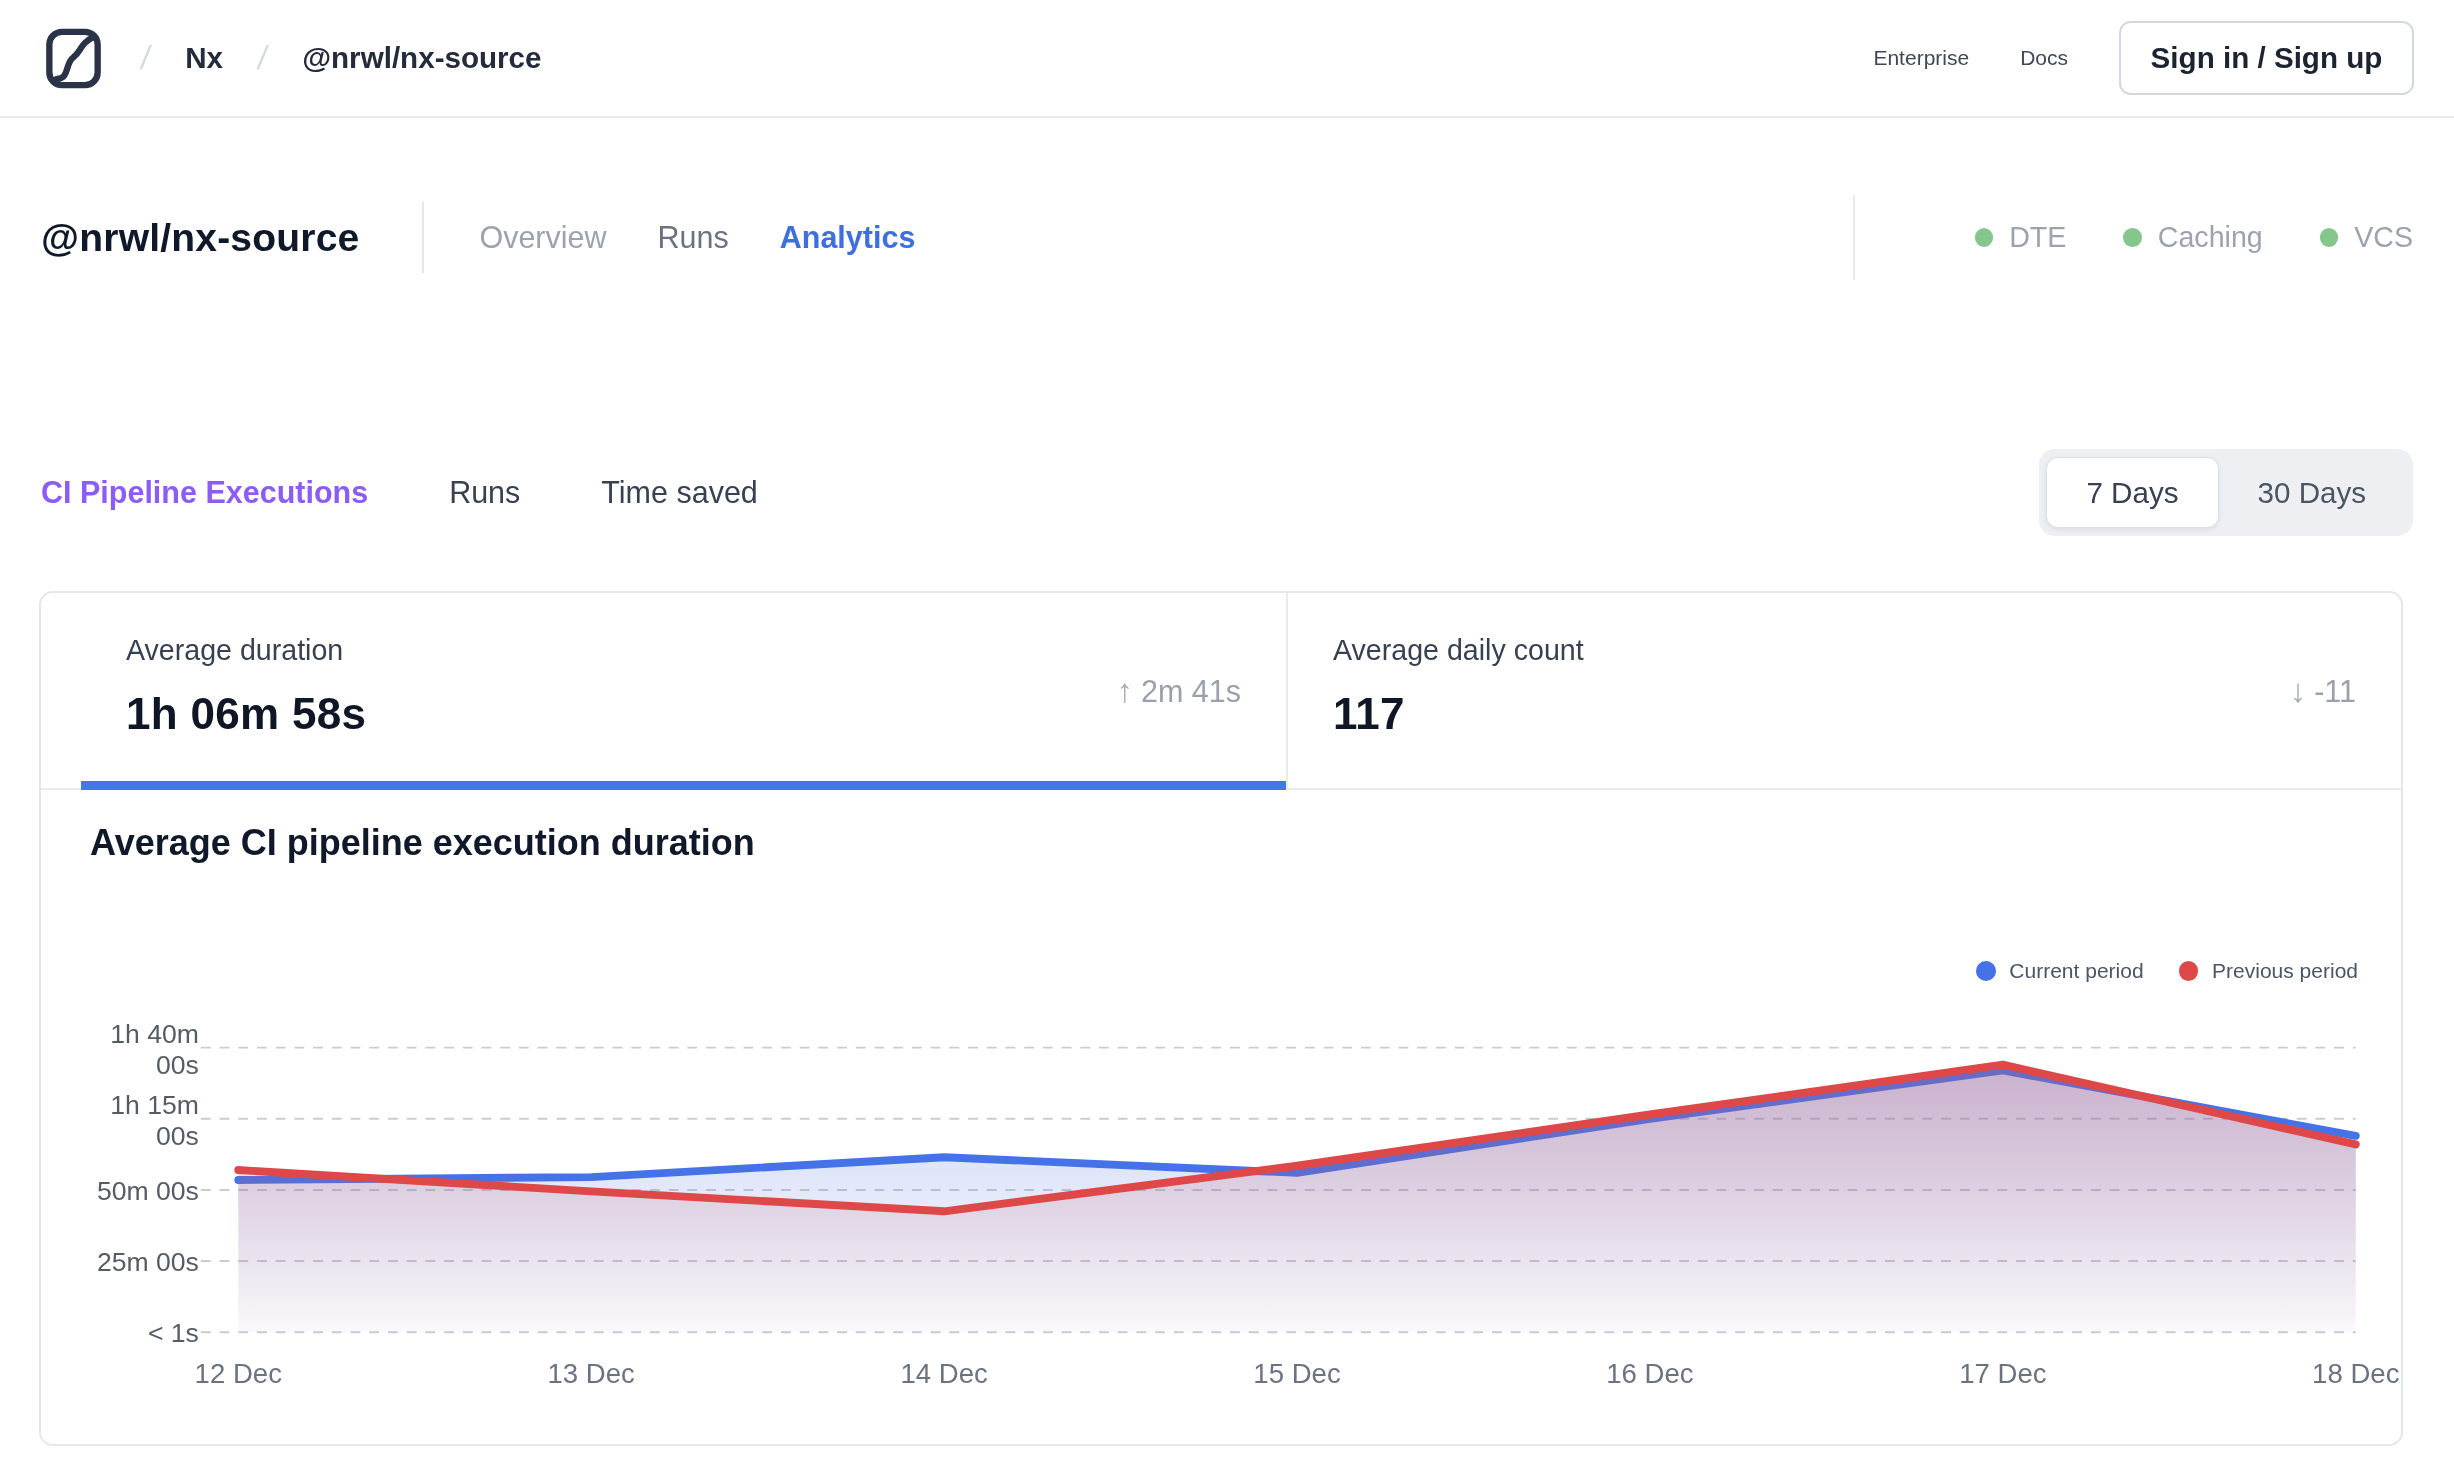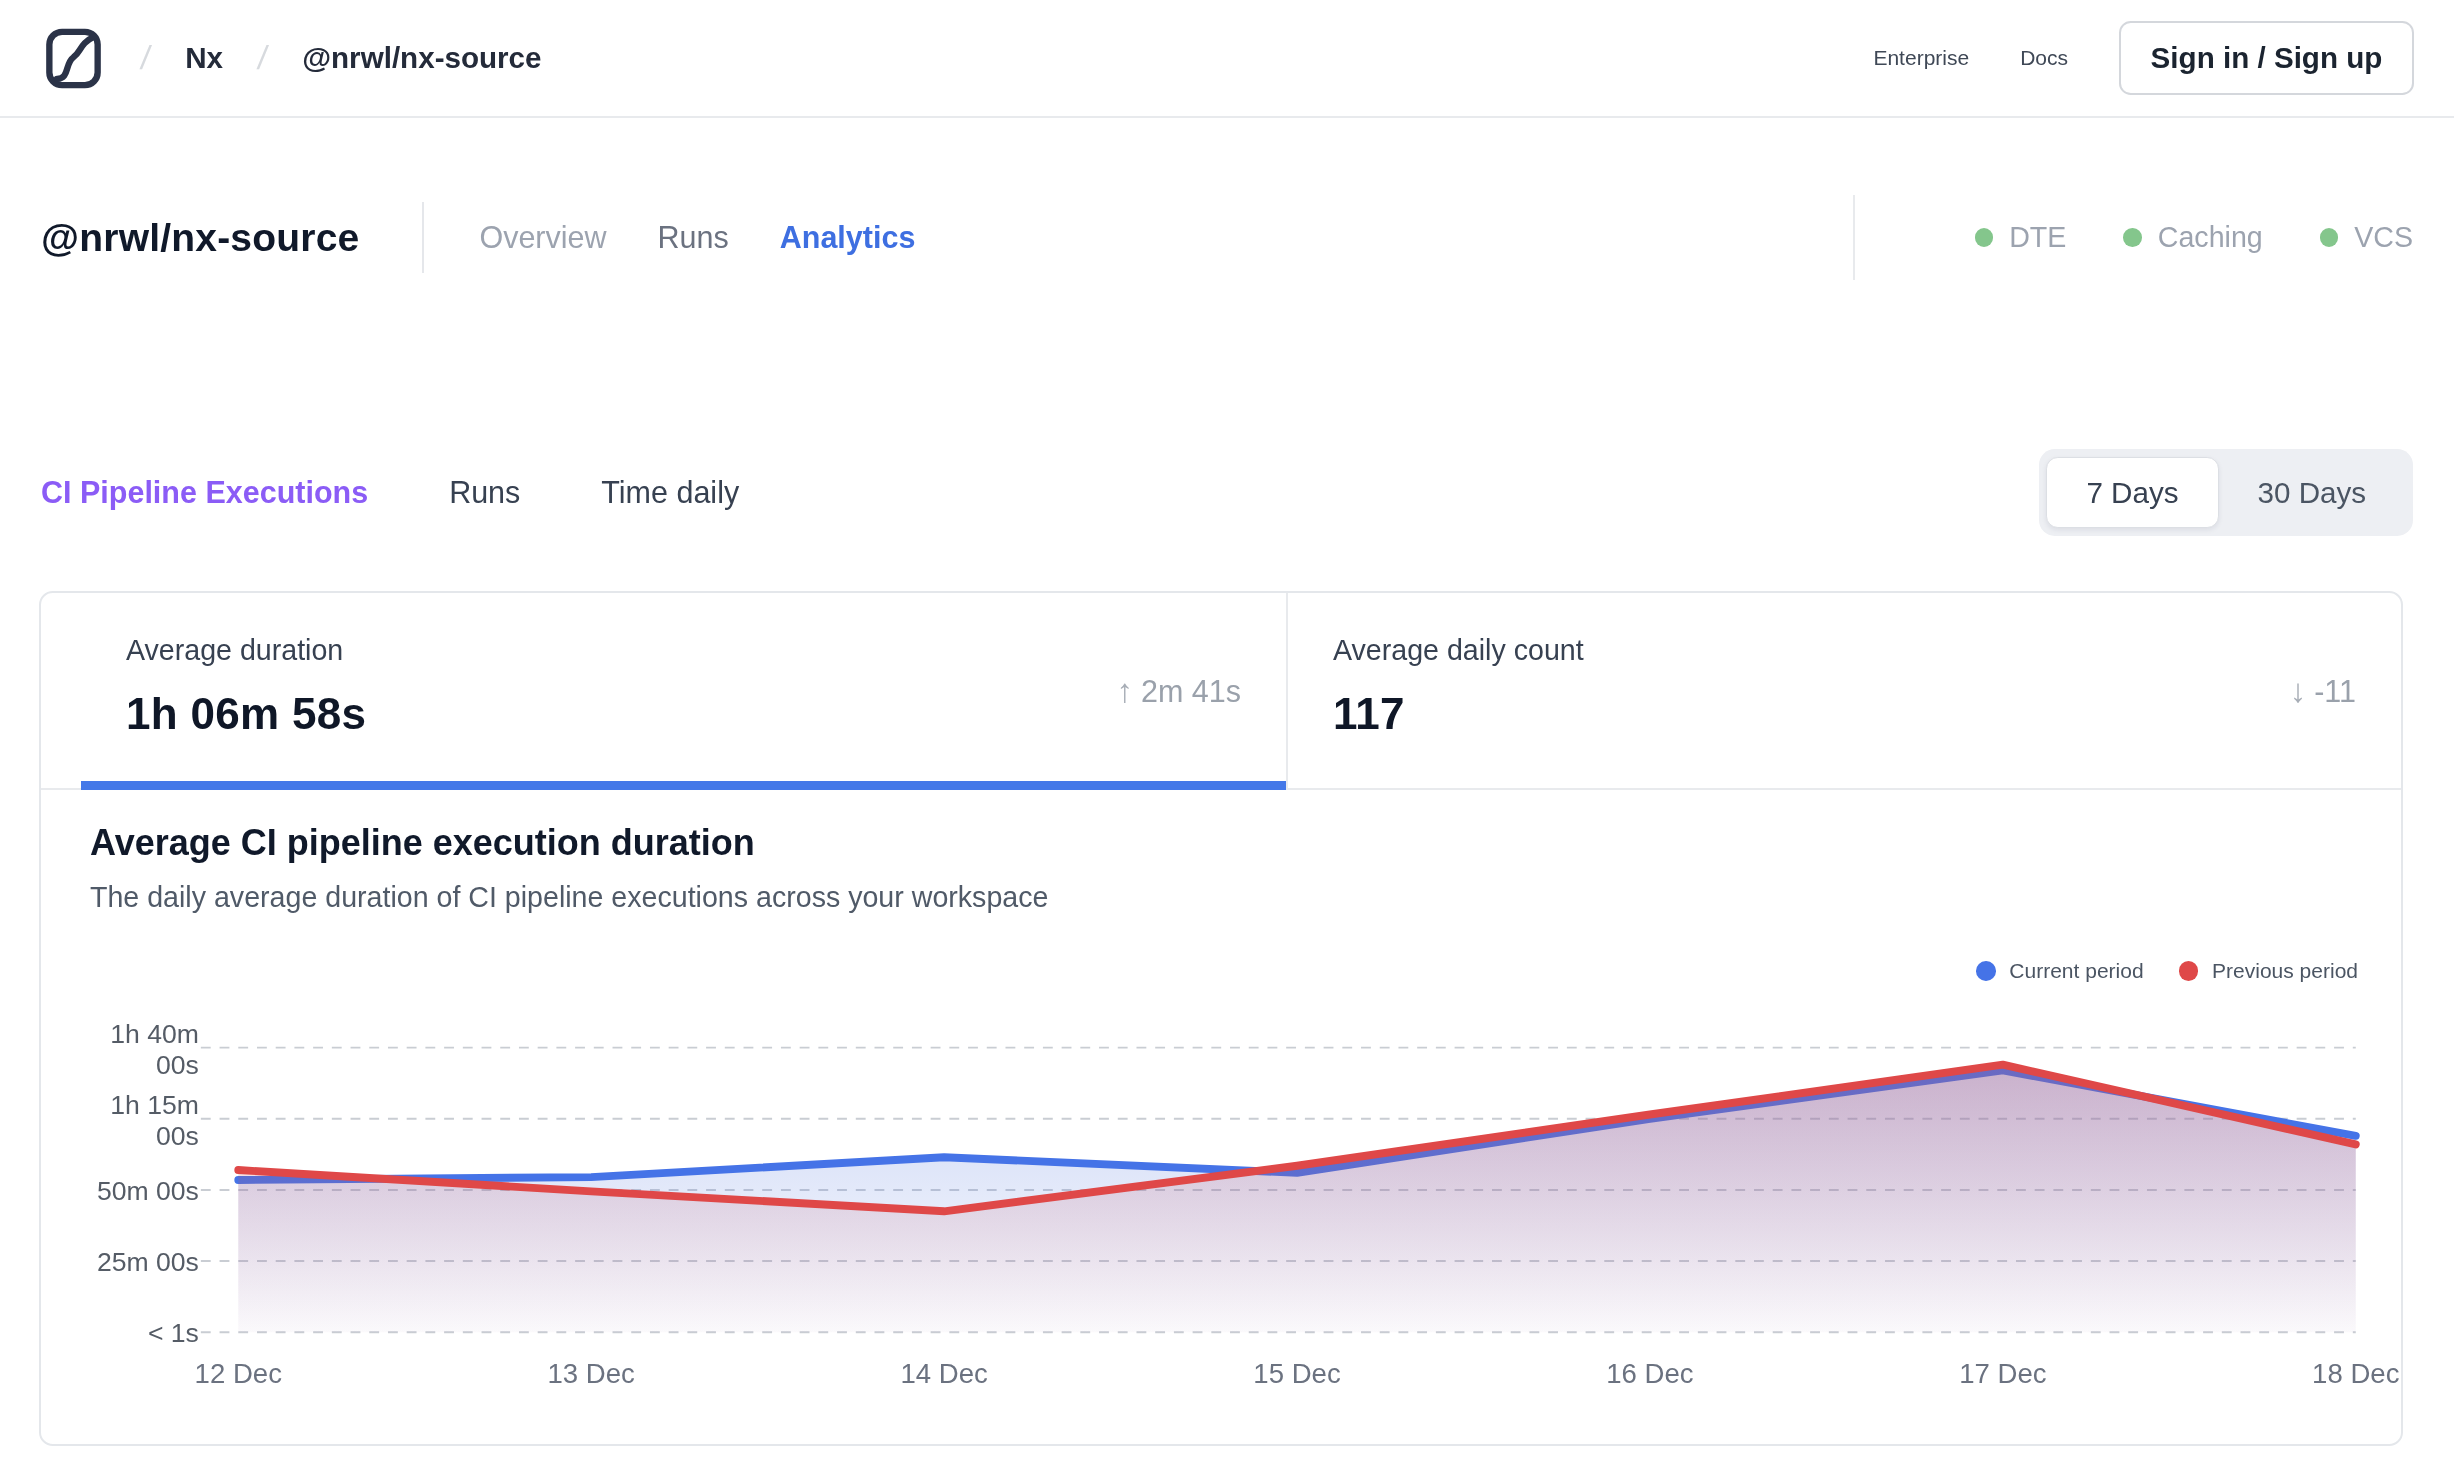--- a/index.html
+++ b/index.html
@@ -108,21 +108,21 @@
     <span class="badge">
       <i class="dot" style="background: rgb(132, 198, 140);"></i>
       <span class="lbl">VCS</span>
     </span>
   </div>
 </div>
 
 <div class="antabs-row">
   <span class="an-tab active">CI Pipeline Executions</span>
   <span class="an-tab">Runs</span>
-  <span class="an-tab">Time daily</span>
+  <span class="an-tab">Time saved</span>
   <div class="range-toggle">
     <button class="range-opt active">7 Days</button>
     <button class="range-opt">30 Days</button>
   </div>
 </div>
 
 <section class="card">
   <div class="stats-row">
     <div class="stat-cell first">
       <div class="stat-label">Average duration</div>
@@ -137,21 +137,20 @@
       <div class="stat-label">Average daily count</div>
       <div class="stat-value">117</div>
       <div class="stat-delta">
         <span class="arrow">↓</span>
         <span>-11</span>
       </div>
     </div>
   </div>
 
   <h2 class="chart-title">Average CI pipeline execution duration</h2>
-  <p class="chart-sub">The daily average duration of CI pipeline executions across your workspace</p>
 
   <div class="legend">
     <span class="legend-item">
       <i class="ldot" style="background: rgb(69, 115, 231);"></i>
       <span>Current period</span>
     </span>
     <span class="legend-item">
       <i class="ldot" style="background: rgb(223, 72, 72);"></i>
       <span>Previous period</span>
     </span>

